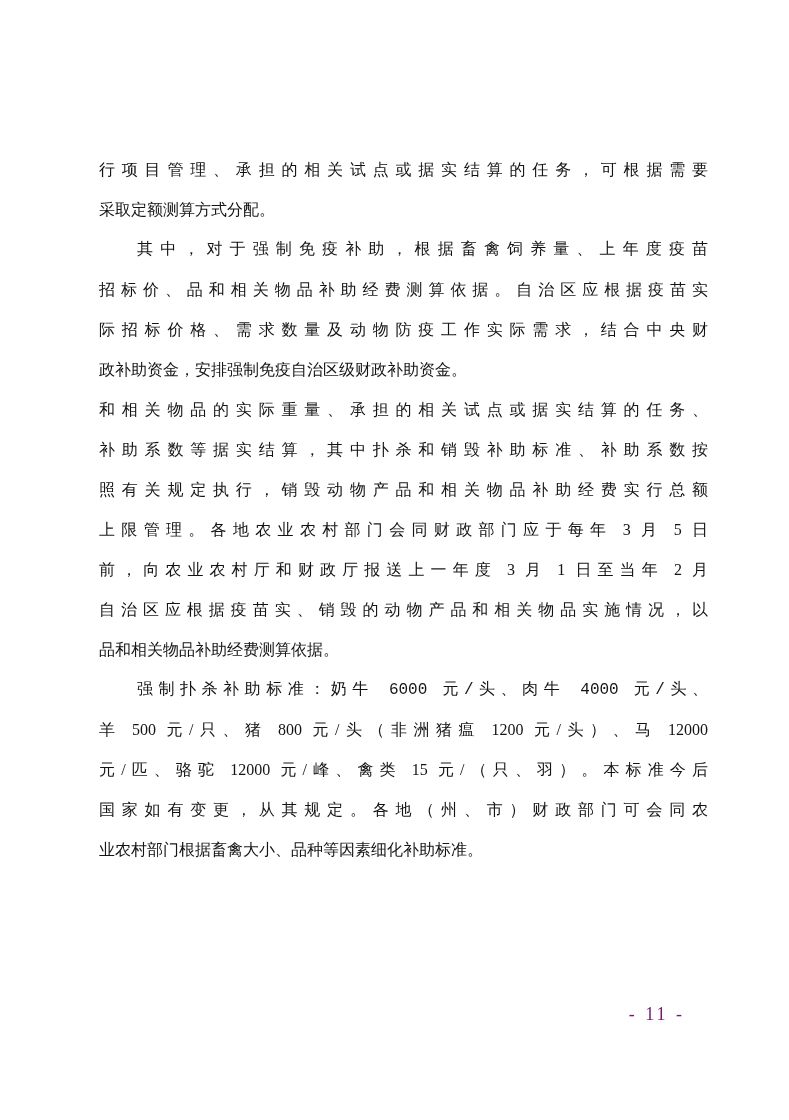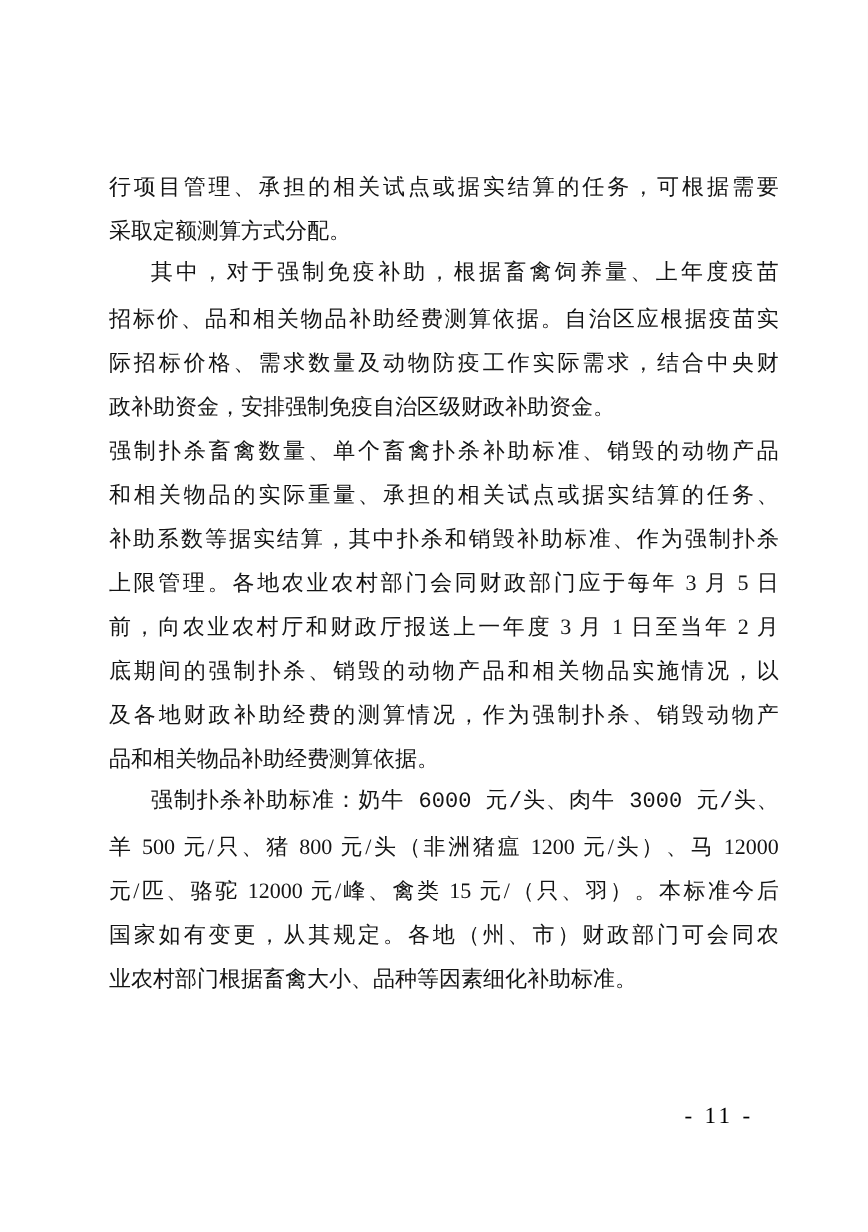--- a/index.html
+++ b/index.html
@@ -20,21 +20,21 @@
     position: absolute;
     left: 99px;
     top: 150px;
     width: 609px;
   }
   .para {
     margin: 0;
     padding: 0;
   }
   .line {
-    font-size: 20px;
+    font-size: 16px;
     line-height: 40px;
     height: 40px;
     overflow: hidden;
     text-align: justify;
     text-align-last: justify;
     text-justify: inter-character;
     word-break: keep-all;
     white-space: nowrap;
   }
   .line.para-end {
@@ -42,24 +42,24 @@
     text-align-last: left;
   }
   .line.indent {
     padding-left: 38px;
     font-family: Liberation Mono, monospace;
   }
   .page-number {
     position: absolute;
     top: 1000px;
     right: 104px;
-    font-size: 21px;
+    font-size: 18px;
     line-height: 28px;
     letter-spacing: 3px;
-    color: #000000;
+    color: #701a75;
   }
 </style>
 </head>
 <body>
 
 <div class="page">
 
   <div class="text-block">
 
     <div class="para">
@@ -68,32 +68,31 @@
     </div>
 
     <div class="para">
       <div class="line indent">其中，对于强制免疫补助，根据畜禽饲养量、上年度疫苗</div>
       <div class="line">招标价、品和相关物品补助经费测算依据。自治区应根据疫苗实</div>
       <div class="line">际招标价格、需求数量及动物防疫工作实际需求，结合中央财</div>
       <div class="line para-end">政补助资金，安排强制免疫自治区级财政补助资金。</div>
     </div>
 
     <div class="para">
-      <div class="line">强制扑杀畜禽数量、单个畜禽扑杀补助标准、销毁的动物产品</div>
       <div class="line">和相关物品的实际重量、承担的相关试点或据实结算的任务、</div>
-      <div class="line">补助系数等据实结算，其中扑杀和销毁补助标准、作为强制扑杀</div>
+      <div class="line">补助系数等据实结算，其中扑杀和销毁补助标准、补助系数按</div>
+      <div class="line">照有关规定执行，销毁动物产品和相关物品补助经费实行总额</div>
       <div class="line">上限管理。各地农业农村部门会同财政部门应于每年 3 月 5 日</div>
       <div class="line">前，向农业农村厅和财政厅报送上一年度 3 月 1 日至当年 2 月</div>
-      <div class="line">底期间的强制扑杀、销毁的动物产品和相关物品实施情况，以</div>
-      <div class="line">及各地财政补助经费的测算情况，作为强制扑杀、销毁动物产</div>
+      <div class="line">自治区应根据疫苗实、销毁的动物产品和相关物品实施情况，以</div>
       <div class="line para-end">品和相关物品补助经费测算依据。</div>
     </div>
 
     <div class="para">
-      <div class="line indent">强制扑杀补助标准：奶牛 6000 元/头、肉牛 3000 元/头、</div>
+      <div class="line indent">强制扑杀补助标准：奶牛 6000 元/头、肉牛 4000 元/头、</div>
       <div class="line">羊 500 元/只、猪 800 元/头（非洲猪瘟 1200 元/头）、马 12000</div>
       <div class="line">元/匹、骆驼 12000 元/峰、禽类 15 元/（只、羽）。本标准今后</div>
       <div class="line">国家如有变更，从其规定。各地（州、市）财政部门可会同农</div>
       <div class="line para-end">业农村部门根据畜禽大小、品种等因素细化补助标准。</div>
     </div>
 
   </div>
 
   <div class="page-number">- 11 -</div>
 

